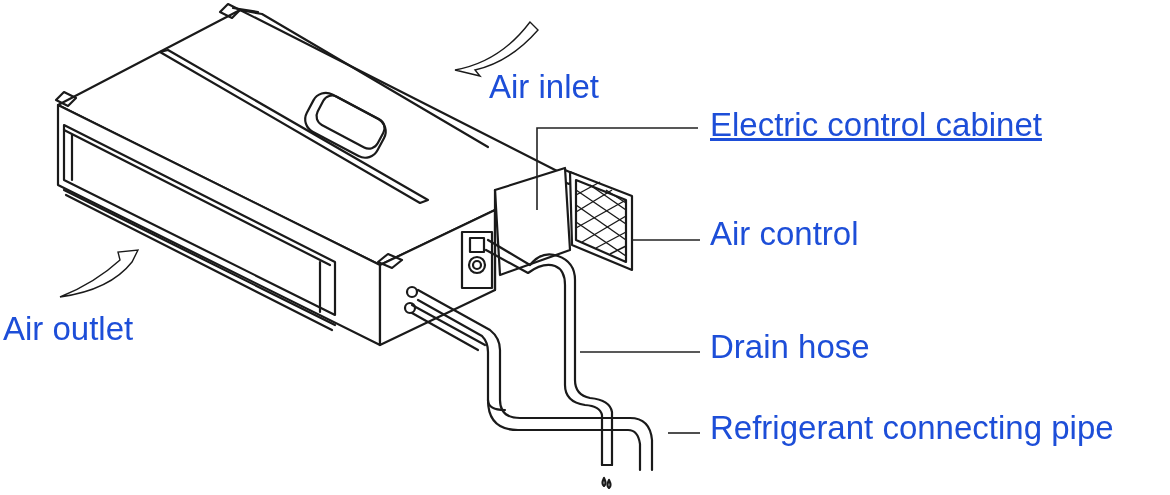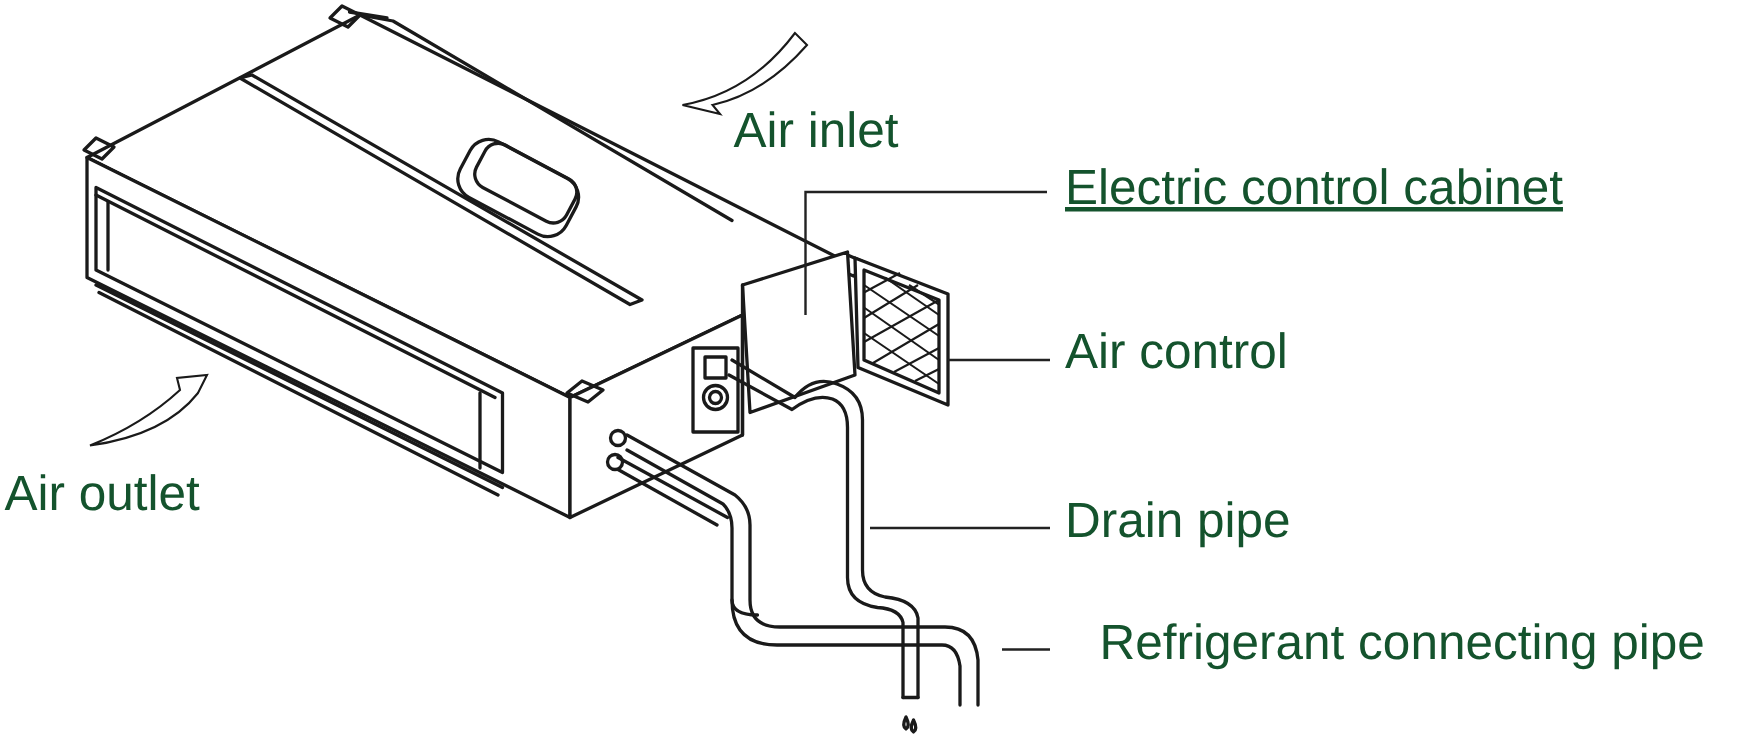--- a/index.html
+++ b/index.html
@@ -1,18 +1,18 @@
 <!DOCTYPE html>
 <html><head>
 <meta charset="utf-8">
 <style>
   html,body{margin:0;padding:0;background:#fff;}
   body{width:1170px;height:495px;position:relative;overflow:hidden;font-family:"Liberation Sans",sans-serif;color:#1a1a1a;}
   svg{position:absolute;left:0;top:0;}
-  .lbl{position:absolute;font-size:33px;line-height:1;white-space:nowrap;color:#14532d;}
+  .lbl{position:absolute;font-size:33px;line-height:1;white-space:nowrap;color:#1d4ed8;}
   .ln{stroke:#1a1a1a;stroke-width:2.2;fill:none;stroke-linejoin:round;stroke-linecap:round;}
   .lf{stroke:#1a1a1a;stroke-width:2.2;fill:#fff;stroke-linejoin:round;}
   .thin{stroke:#1a1a1a;stroke-width:1.4;fill:none;}
   .lead{stroke:#222;stroke-width:1.6;fill:none;}
 </style>
 </head>
 <body>
 
 <svg width="1170" height="495" viewBox="0 0 1170 495">
 
@@ -98,14 +98,14 @@
   <polyline class="lead" points="537,210 537,128 698,128"></polyline>
   <line class="lead" x1="632" y1="240" x2="700" y2="240"></line>
   <line class="lead" x1="580" y1="352" x2="700" y2="352"></line>
   <line class="lead" x1="668" y1="433" x2="700" y2="433"></line>
 </svg>
 
 <div class="lbl" style="left:489px;top:70px;">Air inlet</div>
 <div class="lbl" style="left:3px;top:312px;text-align:right;">Air outlet</div>
 <div class="lbl" style="left:710px;top:108px;text-decoration:underline;">Electric control cabinet</div>
 <div class="lbl" style="left:710px;top:217px;">Air control</div>
-<div class="lbl" style="left:710px;top:330px;">Drain pipe</div>
-<div class="lbl" style="left:733px;top:411px;">Refrigerant connecting pipe</div>
+<div class="lbl" style="left:710px;top:330px;">Drain hose</div>
+<div class="lbl" style="left:710px;top:411px;">Refrigerant connecting pipe</div>
 
 </body></html>

